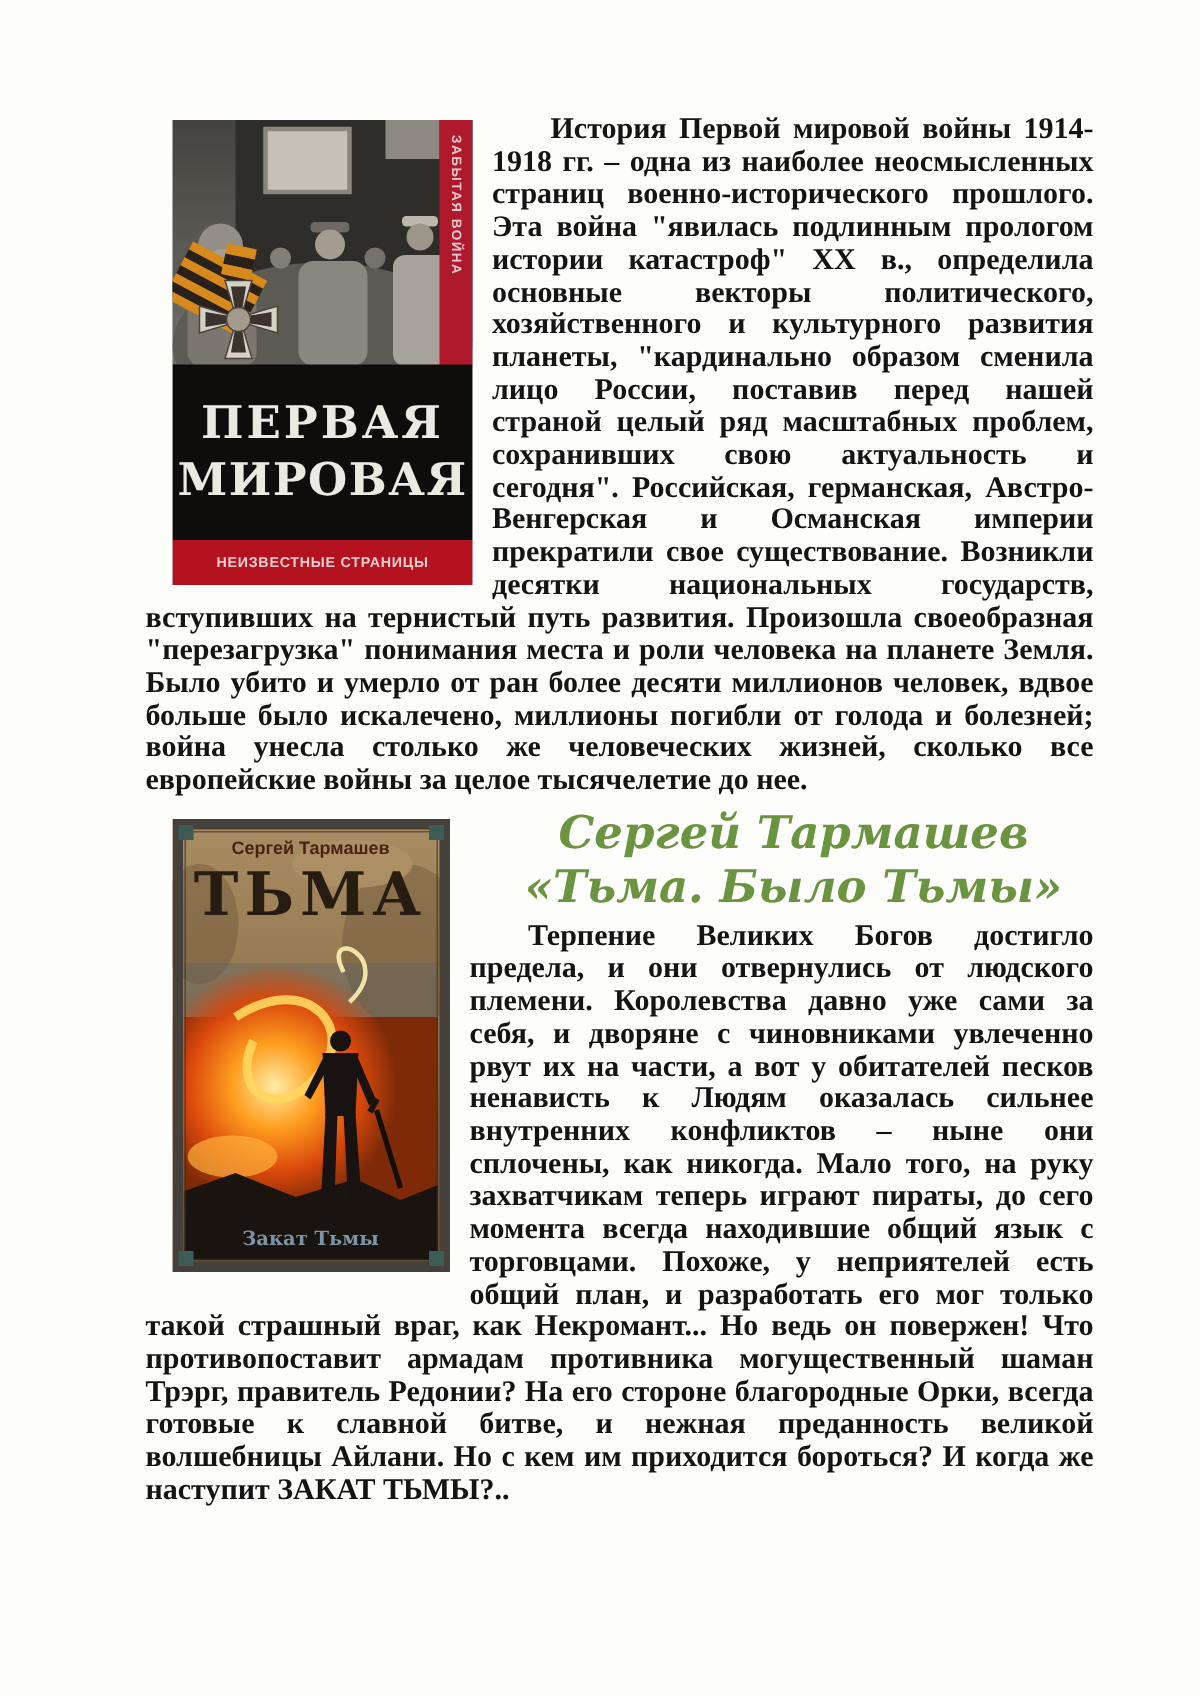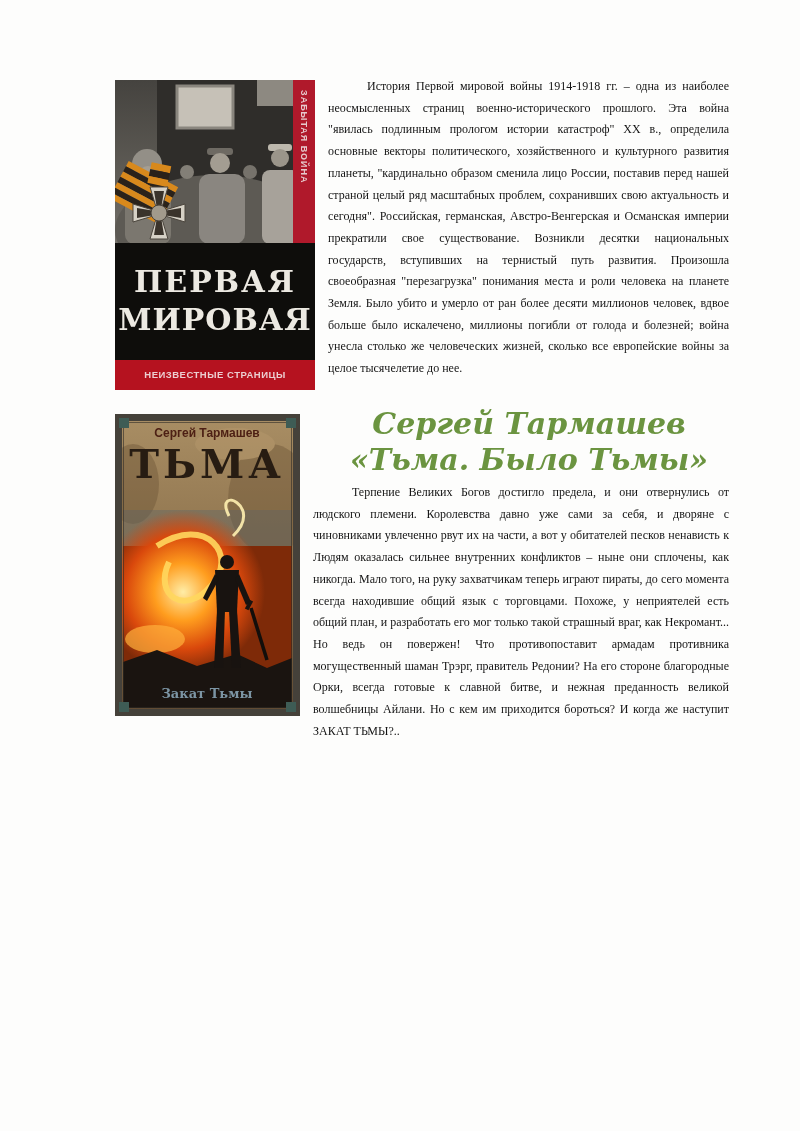--- a/index.html
+++ b/index.html
@@ -25,23 +25,24 @@
     font-style: italic; font-weight: bold;
     font-size: 30px; line-height: 36px;
     text-align: center;
   }
   .h-orange { color: #e2731a; }
   .h-green  { color: #6b9440; }
   .heading .hline { display: block; }
 
   p.body {
     margin: 4px 16px 0 0;
-    font-size: 12px; line-height: 21.7px;
+    font-size: 20px; line-height: 21.7px;
     text-align: justify;
     text-indent: 39px;
+    font-weight: bold;
   }
 
   section.book + section.book { margin-top: 6px; }
 </style>
 </head>
 <body>
 
 <div class="page">
 
   <section class="book">

